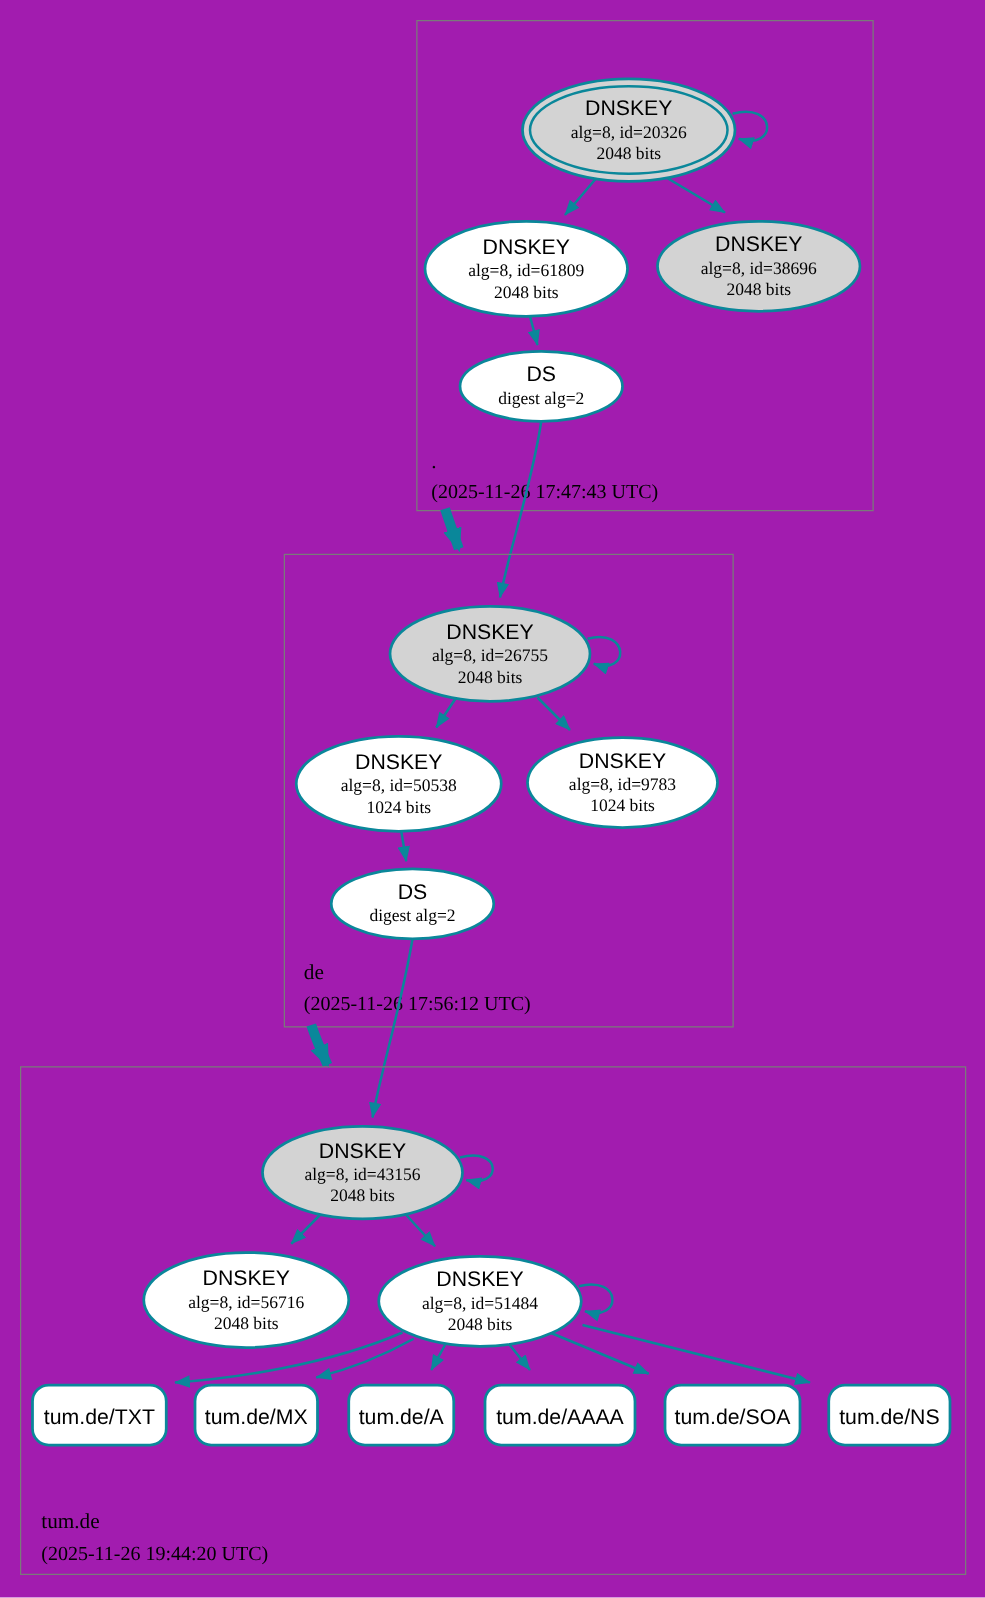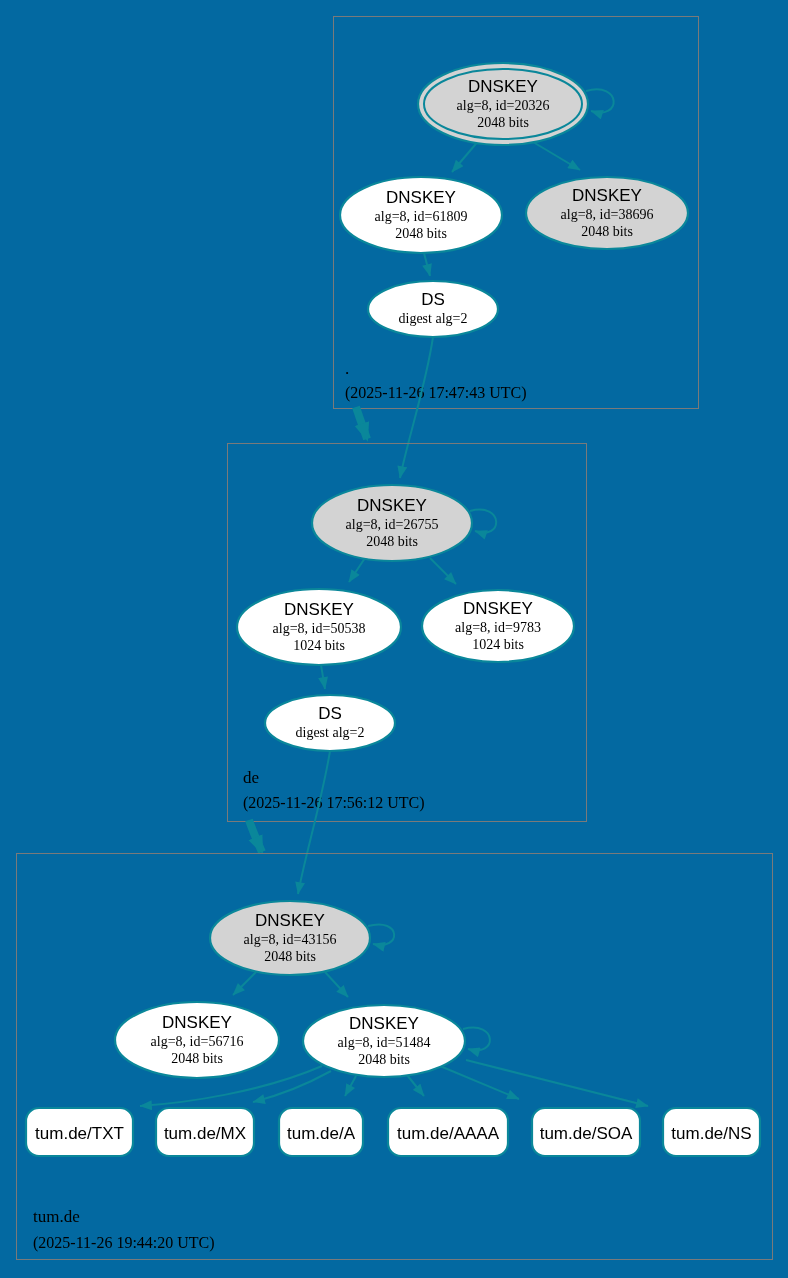--- a/index.html
+++ b/index.html
@@ -1,16 +1,16 @@
 <!DOCTYPE html>
 <html style="--secure: #0a879a; --ksk_fill: #d3d3d3; --node_fill: #ffffff; --cluster_border: #7a7a7a; --text: #000000;"><head>
 <meta charset="utf-8">
 <style>
   html, body { margin: 0; padding: 0; background: #ffffff; }
-  #canvas { position: relative; width: 788px; height: 1278px; background: #0369a1; }
+  #canvas { position: relative; width: 788px; height: 1278px; background: #a21caf; }
   svg { display: block; }
   svg text { fill: var(--text, #000); }
   .ntitle  { font: 17px "Liberation Sans", sans-serif; text-anchor: middle; }
   .ndetail { font: 14px "Liberation Serif", serif; text-anchor: middle; }
   .rrlabel { font: 17px "Liberation Sans", sans-serif; text-anchor: middle; }
   .zlabel  { font: 17px "Liberation Serif", serif; text-anchor: start; }
   .ztime   { font: 16px "Liberation Serif", serif; text-anchor: start; }
   .cluster { fill: none; stroke: var(--cluster_border, #7a7a7a); stroke-width: 1; }
   .node    { stroke: var(--secure, #0a879a); stroke-width: 2.2; fill: var(--node_fill, #fff); }
   .node.gray { fill: var(--ksk_fill, #d3d3d3); }

